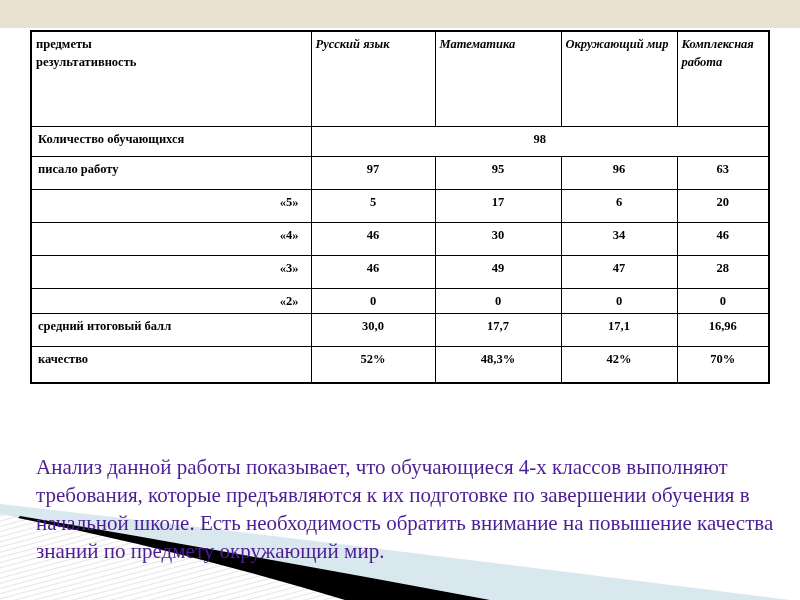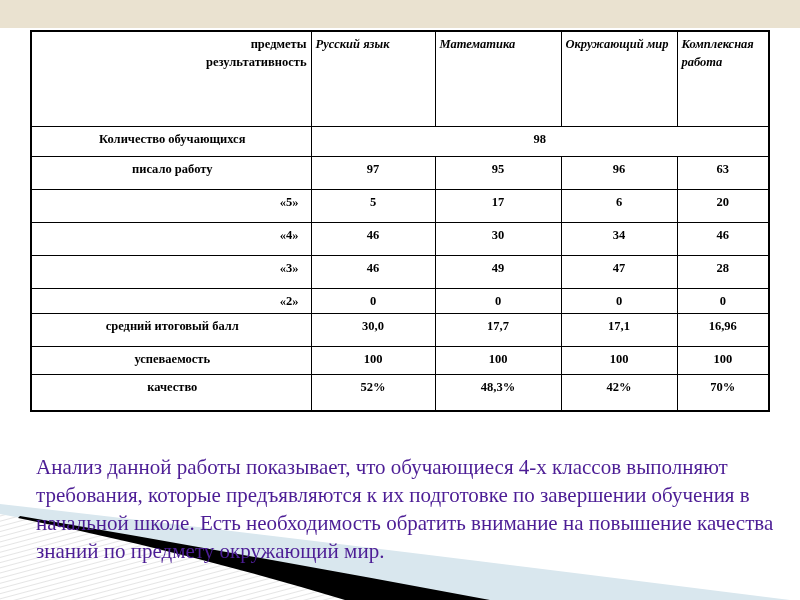--- a/index.html
+++ b/index.html
@@ -20,23 +20,23 @@
     border:1px solid #000;
     vertical-align:top;
     font-family:"Liberation Serif", serif;
     font-weight:bold;
     font-size:12.5px;
     color:#000;
     padding:3px 4px 0 4px;
     line-height:1.45;
     overflow:hidden;
   }
-  .results-table td.corner{text-align:right;}
+  .results-table td.corner{text-align:left;}
   .results-table td.colhead{text-align:left;font-style:italic;}
-  .results-table td.label-left{text-align:center;padding-left:6px;}
+  .results-table td.label-left{text-align:left;padding-left:6px;}
   .results-table td.label-right{text-align:right;padding-right:12px;}
   .results-table td.val{text-align:center;}
   .analysis{
     position:absolute;left:36px;top:432px;width:740px;
     font-family:"Liberation Serif", serif;
     font-size:21px;line-height:28px;color:#4c1d95;
     z-index:3;
   }
   .deco{
     position:absolute;left:0;top:500px;width:800px;height:100px;
@@ -106,27 +106,20 @@
         <td class="val">0</td>
         <td class="val">0</td>
       </tr>
       <tr style="height: 33px; margin-left: 30px;">
         <td class="label-left">средний итоговый балл</td>
         <td class="val">30,0</td>
         <td class="val">17,7</td>
         <td class="val">17,1</td>
         <td class="val">16,96</td>
       </tr>
-      <tr style="height: 28px;">
-        <td class="label-left">успеваемость</td>
-        <td class="val">100</td>
-        <td class="val">100</td>
-        <td class="val">100</td>
-        <td class="val">100</td>
-      </tr>
       <tr style="height: 37px;">
         <td class="label-left">качество</td>
         <td class="val">52%</td>
         <td class="val">48,3%</td>
         <td class="val">42%</td>
         <td class="val">70%</td>
       </tr>
     </tbody>
 </table>
 

